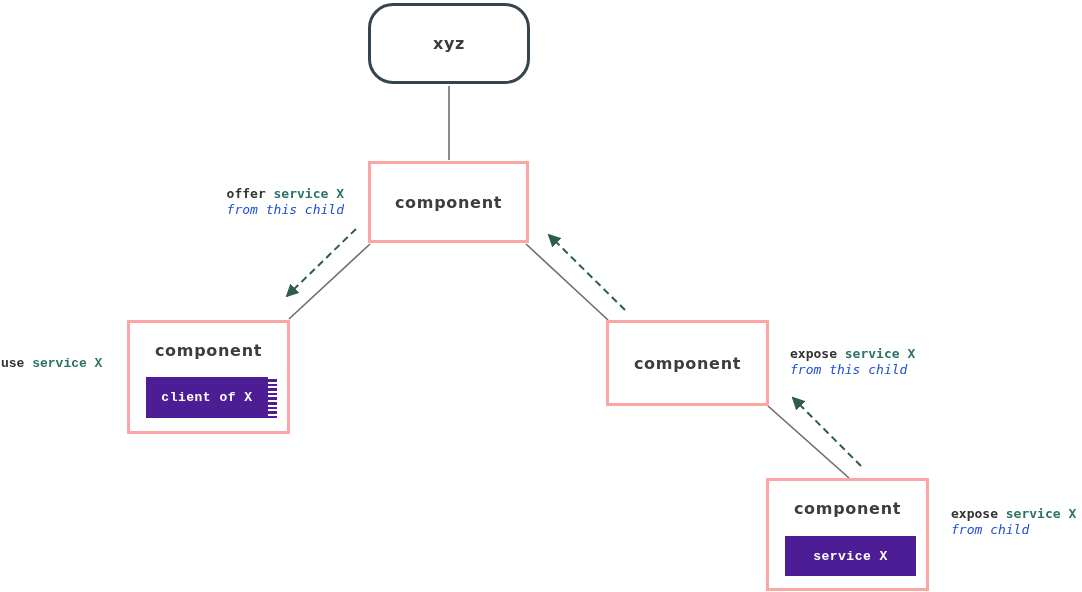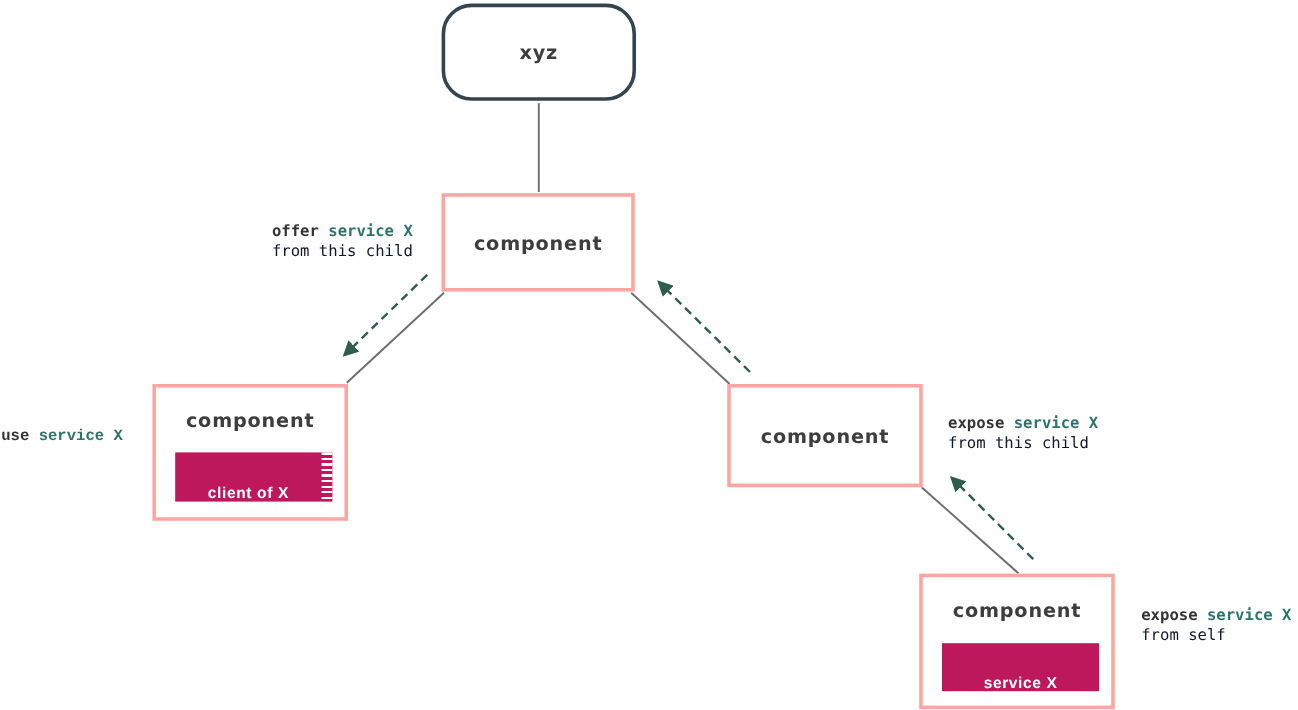--- a/index.html
+++ b/index.html
@@ -47,26 +47,26 @@
     white-space: nowrap;
   }
   .node-top-label {
     justify-content: center;
     align-items: flex-start;
     padding-top: 18px;
   }
 
   .inner-box {
     position: absolute;
-    background: #be185d;
+    background: #4c1d95;
     color: #ffffff;
     display: flex;
-    align-items: flex-end;
+    align-items: center;
     justify-content: center;
-    font-family: Liberation Sans, sans-serif;
+    font-family: Liberation Mono, monospace;
     font-size: 13px;
     font-weight: 600;
     letter-spacing: 0.5px;
     white-space: nowrap;
   }
   .comb-edge {
     position: absolute;
     top: 0; right: 0; bottom: 0;
     width: 9px;
     background: repeating-linear-gradient(
@@ -81,21 +81,21 @@
   .annotation {
     position: absolute;
     font-family: "DejaVu Sans Mono", "Liberation Mono", monospace;
     font-size: 13px;
     line-height: 15.5px;
     white-space: nowrap;
   }
   .annotation.align-right { text-align: right; }
   .ann-action { font-weight: bold; color: #333333; margin-right: 7.8px; }
   .ann-service { font-weight: bold; color: #2d7467; }
-  .ann-detail { color: #0f172a; }
+  .ann-detail { color: #1d4ed8; font-style: italic; }
 </style>
 </head>
 <body>
 
 <div class="canvas">
 
   <svg class="connectors" width="1082" height="592" viewBox="0 0 1082 592" xmlns="http://www.w3.org/2000/svg">
     <defs>
       <marker id="arrowhead" viewBox="0 0 10 10" refX="8.5" refY="5" markerWidth="6.5" markerHeight="6.5" orient="auto-start-reverse">
         <path d="M0,0 L10,5 L0,10 z" fill="#2e5c4d"></path>
@@ -153,16 +153,16 @@
     <div><span class="ann-action">use</span><span class="ann-service">service X</span></div>
   </div>
 
   <div class="annotation" style="left:790px; top:346px;">
     <div><span class="ann-action">expose</span><span class="ann-service">service X</span></div>
     <div class="ann-detail">from this child</div>
   </div>
 
   <div class="annotation" style="left:951px; top:506px;">
     <div><span class="ann-action">expose</span><span class="ann-service">service X</span></div>
-    <div class="ann-detail">from self</div>
+    <div class="ann-detail">from child</div>
   </div>
 
 </div>
 
 </body></html>

